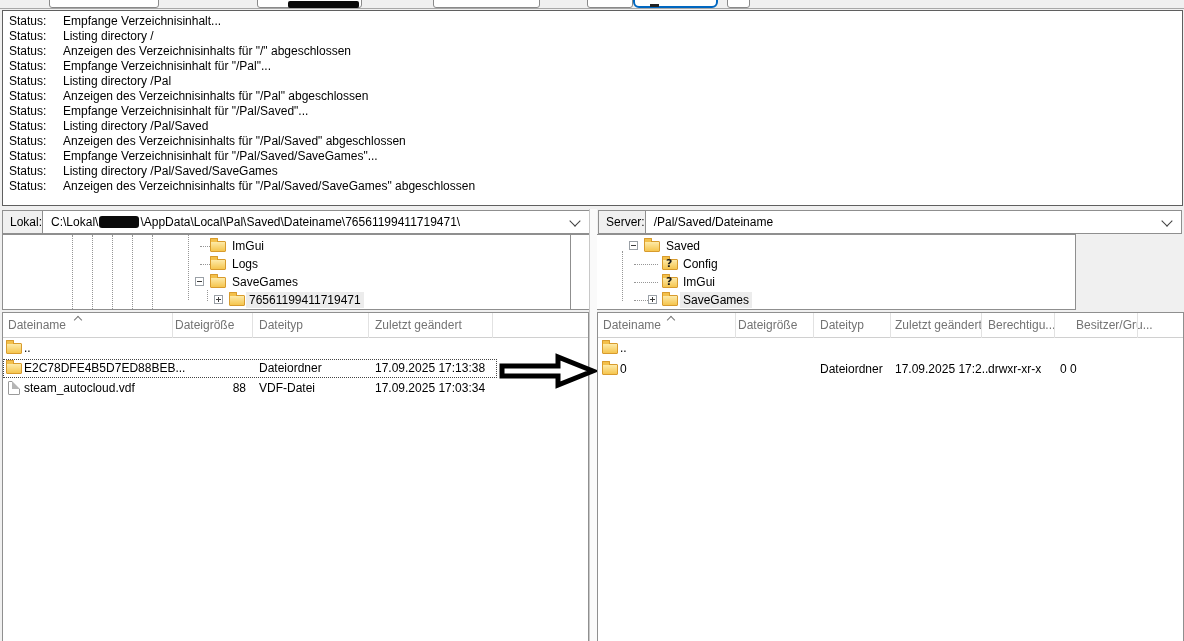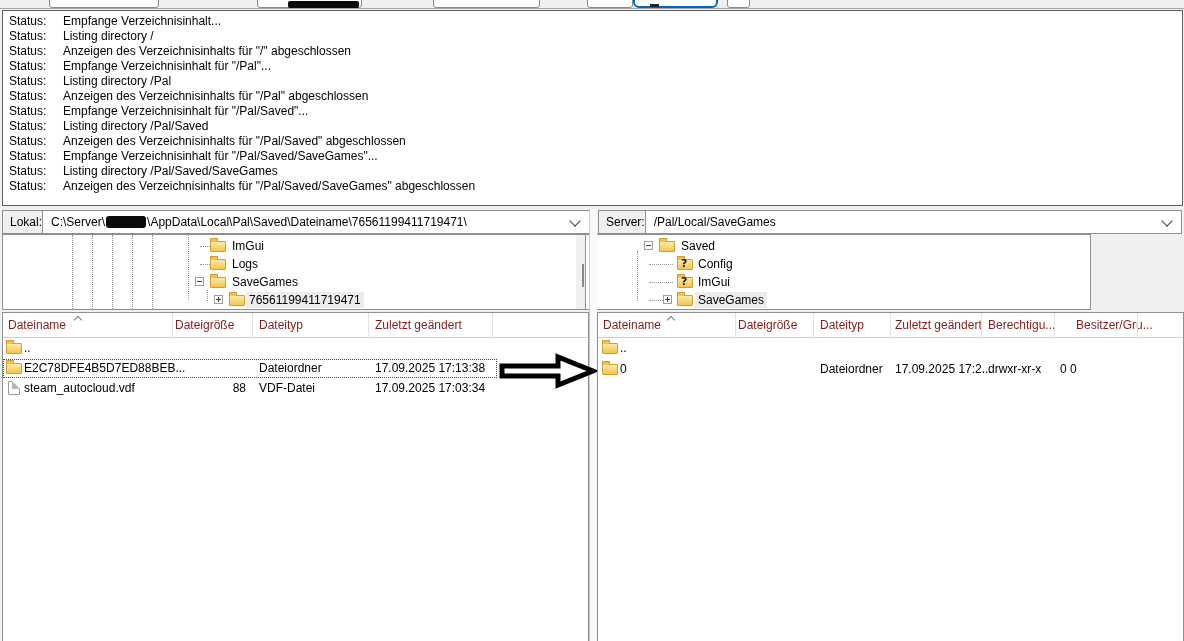--- a/index.html
+++ b/index.html
@@ -63,21 +63,21 @@
   .ic-file { position:absolute; width:12px; height:14px; background:#fff;
     border:1px solid #9a9a9a; border-radius:1px; }
   .ic-file::after { content:""; position:absolute; right:-1px; top:-1px;
     border-style:solid; border-width:4px; border-color:#fff #fff #b5b5b5 #b5b5b5; }
 
   
   .listpanel { position:absolute; top:312px; height:329px; background:#fff;
     border:1px solid #8f8f8f; border-bottom:none; overflow:hidden; }
   .lheader { position:absolute; left:0; right:0; top:0; height:25px; background:#fff;
     border-bottom:1px solid #d0d0d0; }
-  .hcell { position:absolute; top:0; height:25px; line-height:25px; white-space:nowrap; color:#7f1d1d; }
+  .hcell { position:absolute; top:0; height:25px; line-height:25px; white-space:nowrap; color:#737373; }
   .hsep { position:absolute; top:0; height:25px; width:0; border-left:1px solid #e2e2e2; }
   .sortchev { position:absolute; top:4px; width:6px; height:6px;
     border-left:1px solid #777; border-top:1px solid #777; transform:rotate(45deg); }
   .lrow { position:absolute; left:0; right:0; height:19px; line-height:19px; white-space:nowrap; }
   .cell { position:absolute; top:0; height:19px; line-height:19px; }
   .cell.num { text-align:right; }
   .focusrect { position:absolute; left:0; top:0; width:494px; height:19px;
     border:1px dotted #444; }
 
   
@@ -151,31 +151,31 @@
       </div>
     <div class="logrow">
         <span class="lbl">Status:</span>
         <span class="msg">Anzeigen des Verzeichnisinhalts für "/Pal/Saved/SaveGames" abgeschlossen</span>
       </div>
   </div>
 
   <div class="pathbar" style="left:2px;width:588px;">
     <div class="plabel">Lokal:</div>
     <div class="pvalue">
-      <span>C:\Server\</span>
+      <span>C:\Lokal\</span>
         <span class="redact-inline"></span>
         <span>\AppData\Local\Pal\Saved\Dateiname\76561199411719471\</span>
       <span class="chev"></span>
     </div>
   </div>
 
   <div class="pathbar" style="left:598px;width:584px;">
     <div class="plabel">Server:</div>
     <div class="pvalue">
-      <span>/Pal/Local/SaveGames</span>
+      <span>/Pal/Saved/Dateiname</span>
       <span class="chev"></span>
     </div>
   </div>
 
   <div class="treepanel" style="left:2px;width:587px;">
     <div class="vguide" style="left:69px;top:0;height:76px;"></div>
     <div class="vguide" style="left:89px;top:0;height:76px;"></div>
     <div class="vguide" style="left:109px;top:0;height:76px;"></div>
     <div class="vguide" style="left:129px;top:0;height:76px;"></div>
     <div class="vguide" style="left:149px;top:0;height:76px;"></div>
@@ -206,21 +206,21 @@
         </span>
       <span class="ic-folder" style="left:214px;top:4px;"></span>
       <span class="tlabel sel" style="left:231px;">76561199411719471</span>
     </div>
 
     <div class="scrolltrack" style="left:573px;top:0;width:13px;height:76px;">
       <div class="scrollthumb" style="left:6px;top:29px;width:2px;height:23px;"></div>
     </div>
   </div>
 
-  <div class="treepanel" style="left:585px;width:506px;">
+  <div class="treepanel" style="left:570px;width:506px;">
     <div class="vguide" style="left:51px;top:16px;height:50px;"></div>
 
     <div class="trow" style="left:0;top:2px;right:4px;">
       <span class="exp" style="left:46px;top:4px;">
           <i></i>
         </span>
       <span class="ic-folder" style="left:61px;top:4px;"></span>
       <span class="tlabel" style="left:80px;">Saved</span>
     </div>
     <div class="trow" style="left:0;top:20px;right:4px;">

